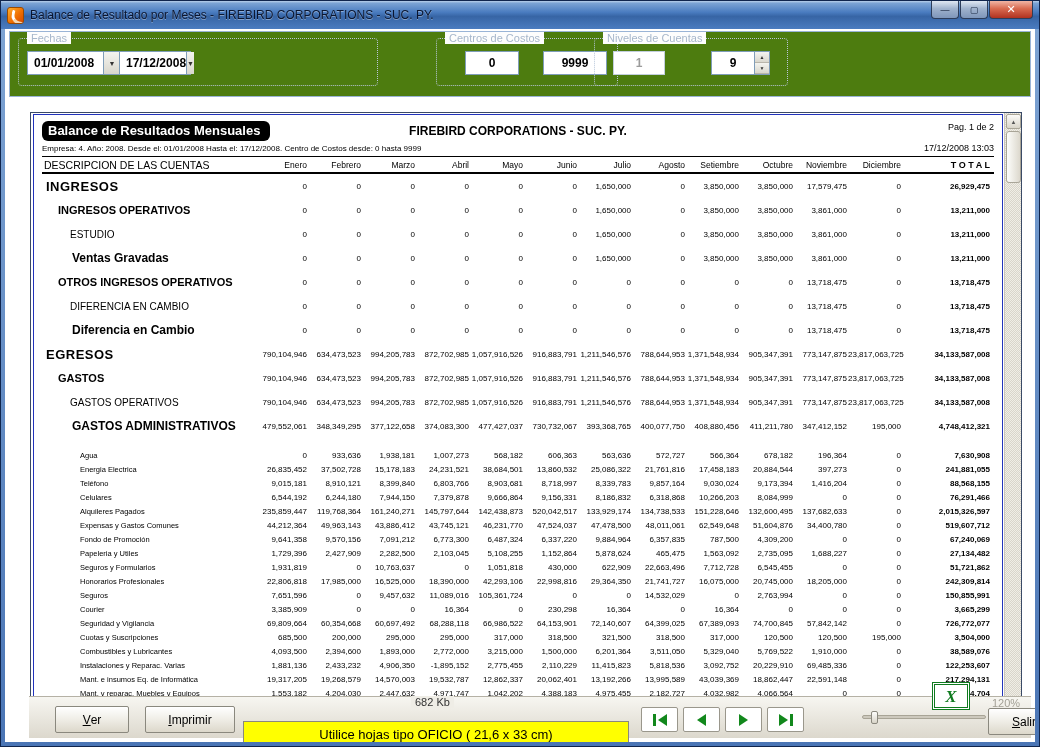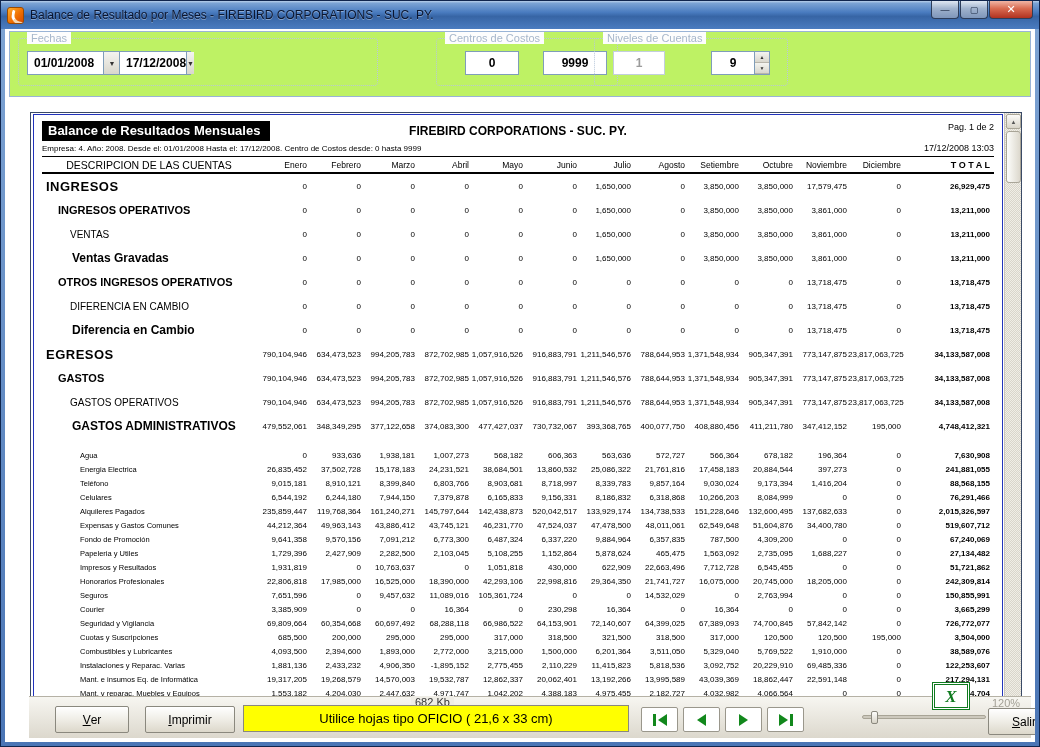--- a/index.html
+++ b/index.html
@@ -20,21 +20,21 @@
   .title-text { font-size:12px; color:#0b1630; text-shadow:0 1px 0 rgba(255,255,255,.35); white-space:nowrap; }
   .winbtns { margin-left:auto; display:flex; gap:1px; align-self:flex-start; }
   .winbtn { height:18px; border:1px solid #2d3d5a; border-top:none; border-radius:0 0 4px 4px;
     background:linear-gradient(#dfe7f2,#9fb2cd 45%,#7e96ba); color:#16243d; font-size:9px;
     display:flex; align-items:center; justify-content:center; cursor:default; }
   .winbtn.min,.winbtn.max { width:28px; }
   .winbtn.close { width:44px; background:linear-gradient(#f0b5a5,#d86a50 45%,#b03220); color:#fff; font-weight:bold; font-size:11px; }
 
   
   .toolbar { position:absolute; left:4px; top:2px; right:4px; height:66px;
-    border:1px solid #9ab4d6; background:#bef264; }
+    border:1px solid #9ab4d6; background:#4d7c0f; }
   .group { position:absolute; top:6px; height:48px; border:1px dotted #b9c7da; border-radius:4px; }
   .group-label { position:absolute; top:-7px; left:8px; background:#fdfdfd; padding:0 4px;
     font-size:11px; color:#a7b7cb; white-space:nowrap; }
   .g-fechas   { left:8px;   width:360px; }
   .g-centros  { left:386px; width:182px;margin-left:40px; }
   .g-niveles  { left:584px; width:194px; }
   .g-mostrar  { left:806px; width:132px; }
   .field { position:absolute; top:12px; height:24px; border:1px solid #7f9db9; background:#fff;
     font-size:12px; font-weight:bold; color:#000; display:flex; align-items:center; }
   .combo { padding-left:6px; }
@@ -65,31 +65,31 @@
     background-size:2px 2px; background-position:0 0,1px 1px; border-left:1px solid #c9c5ba; }
   .sb-btn { position:absolute; left:1px; width:15px; height:15px; background:linear-gradient(#fcfbf8,#d9d5ca);
     border:1px solid #a9a598; border-radius:2px; font-size:6px; color:#555;
     display:flex; align-items:center; justify-content:center; }
   .sb-up { top:1px; } .sb-down { bottom:1px; }
   .sb-thumb { position:absolute; left:1px; top:18px; width:15px; height:52px;
     background:linear-gradient(90deg,#fdfdfb,#dcd8cd); border:1px solid #a9a598; border-radius:3px; }
 
   
   .rep-head { display:grid; grid-template-columns:1fr auto 1fr; align-items:flex-start; margin-top:2px; }
-  .rep-title { justify-self:start; background:#000; color:#fff; font-weight:bold; font-size:13px; padding:2px 10px 3px 6px; }
+  .rep-title { justify-self:start; background:#000; color:#fff; font-weight:bold; font-size:13px; padding:2px 10px 3px 6px;border-radius:6px; }
   .rep-company { font-size:12px; font-weight:bold; padding-top:3px; }
   .rep-page { justify-self:end; font-size:9px; padding-top:1px; }
   .rep-sub { display:flex; justify-content:space-between; align-items:flex-end; margin-top:2px; }
   .rep-sub-left { font-size:8px; }
   .rep-datetime { font-size:9px; }
 
   
   .grid-row { display:grid; grid-template-columns:212px repeat(12,54px) 1fr; align-items:center; }
   .thead { border-top:1px solid #000; border-bottom:2px solid #000; margin-top:3px; height:18px; }
-  .thead .desc { font-size:10.5px; padding-left:2px;text-align:center; }
+  .thead .desc { font-size:10.5px; padding-left:2px; }
   .thead .col { font-size:8.5px; text-align:right; padding-right:1px; white-space:nowrap; }
   .thead .col.total { font-weight:bold; font-size:9px; padding-right:4px; }
   .tbody { border-bottom:2px solid #000; }
   .trow .lbl { overflow:hidden; white-space:nowrap; }
   .trow .val { text-align:right; white-space:nowrap; font-size:8px; padding-right:1px; }
   .trow .val.total { font-weight:bold; padding-right:4px; }
   .trow.h1 { height:24px; } .trow.h1 .lbl { font-size:13px; font-weight:bold; letter-spacing:.5px; padding-left:4px; }
   .trow.h2 { height:24px; } .trow.h2 .lbl { font-size:11px; font-weight:bold; padding-left:16px; }
   .trow.h3 { height:24px; } .trow.h3 .lbl { font-size:10px; padding-left:28px; }
   .trow.h4 { height:24px; } .trow.h4 .lbl { font-size:12px; font-weight:bold; padding-left:30px; }
@@ -100,21 +100,21 @@
   
   .bottombar { position:absolute; left:4px; right:4px; bottom:4px; height:42px;
     background:linear-gradient(#f7f6f1,#dcd8cd); border-top:1px solid #b5b1a5;margin-left:20px; }
   .size-label { position:absolute; left:382px; top:-1px; font-size:11px; color:#333; background:#efede6; padding:0 4px; }
   .pushbtn { position:absolute; height:27px; border:1px solid #8a887e; border-radius:2px;
     background:linear-gradient(#ffffff,#efede6 50%,#dcd8cb); font-size:12px; color:#000;
     display:flex; align-items:center; justify-content:center; box-shadow:inset 0 1px 0 #fff; cursor:default; }
   .btn-ver { left:26px; top:9px; width:74px; }
   .btn-imprimir { left:116px; top:9px; width:90px; }
   .btn-salir { left:959px; top:11px; width:72px; }
-  .msg { position:absolute; left:214px; top:8px; width:386px; height:27px; background:#ffff00;
+  .msg { position:absolute; left:214px; top:24px; width:386px; height:27px; background:#ffff00;
     border:1px solid #8a887e; display:flex; align-items:center; justify-content:center;
     font-size:13px; color:#000; white-space:nowrap; }
   .navbtn { position:absolute; top:10px; width:37px; height:25px; background:#fff;
     border:1px solid #9a978c; border-radius:2px; display:flex; align-items:center; justify-content:center; gap:2px; }
   .nb1{left:612px;} .nb2{left:654px;} .nb3{left:696px;} .nb4{left:738px;}
   .tri-l { width:0; height:0; border-top:6px solid transparent; border-bottom:6px solid transparent; border-right:9px solid #12881c; }
   .tri-r { width:0; height:0; border-top:6px solid transparent; border-bottom:6px solid transparent; border-left:9px solid #12881c; }
   .tri-bar { width:3px; height:12px; background:#12881c; }
   .slider-track { position:absolute; left:833px; top:18px; width:124px; height:4px;
     background:#cdc9bd; border:1px solid #a8a496; border-radius:2px; }
@@ -226,21 +226,21 @@
               <span class="val">0</span>
               <span class="val">1,650,000</span>
               <span class="val">0</span>
               <span class="val">3,850,000</span>
               <span class="val">3,850,000</span>
               <span class="val">3,861,000</span>
               <span class="val">0</span>
               <span class="val total">13,211,000</span>
             </div>
             <div class="grid-row trow h3">
-              <span class="lbl">VENTAS</span>
+              <span class="lbl">ESTUDIO</span>
               <span class="val">0</span>
               <span class="val">0</span>
               <span class="val">0</span>
               <span class="val">0</span>
               <span class="val">0</span>
               <span class="val">0</span>
               <span class="val">1,650,000</span>
               <span class="val">0</span>
               <span class="val">3,850,000</span>
               <span class="val">3,850,000</span>
@@ -423,21 +423,21 @@
               <span class="val">1,416,204</span>
               <span class="val">0</span>
               <span class="val total">88,568,155</span>
             </div>
             <div class="grid-row trow d">
               <span class="lbl">Celulares</span>
               <span class="val">6,544,192</span>
               <span class="val">6,244,180</span>
               <span class="val">7,944,150</span>
               <span class="val">7,379,878</span>
-              <span class="val">6,165,833</span>
+              <span class="val">9,666,864</span>
               <span class="val">9,156,331</span>
               <span class="val">8,186,832</span>
               <span class="val">6,318,868</span>
               <span class="val">10,266,203</span>
               <span class="val">8,084,999</span>
               <span class="val">0</span>
               <span class="val">0</span>
               <span class="val total">76,291,466</span>
             </div>
             <div class="grid-row trow d">
@@ -498,21 +498,21 @@
               <span class="val">1,152,864</span>
               <span class="val">5,878,624</span>
               <span class="val">465,475</span>
               <span class="val">1,563,092</span>
               <span class="val">2,735,095</span>
               <span class="val">1,688,227</span>
               <span class="val">0</span>
               <span class="val total">27,134,482</span>
             </div>
             <div class="grid-row trow d">
-              <span class="lbl">Impresos y Resultados</span>
+              <span class="lbl">Seguros y Formularios</span>
               <span class="val">1,931,819</span>
               <span class="val">0</span>
               <span class="val">10,763,637</span>
               <span class="val">0</span>
               <span class="val">1,051,818</span>
               <span class="val">430,000</span>
               <span class="val">622,909</span>
               <span class="val">22,663,496</span>
               <span class="val">7,712,728</span>
               <span class="val">6,545,455</span>

